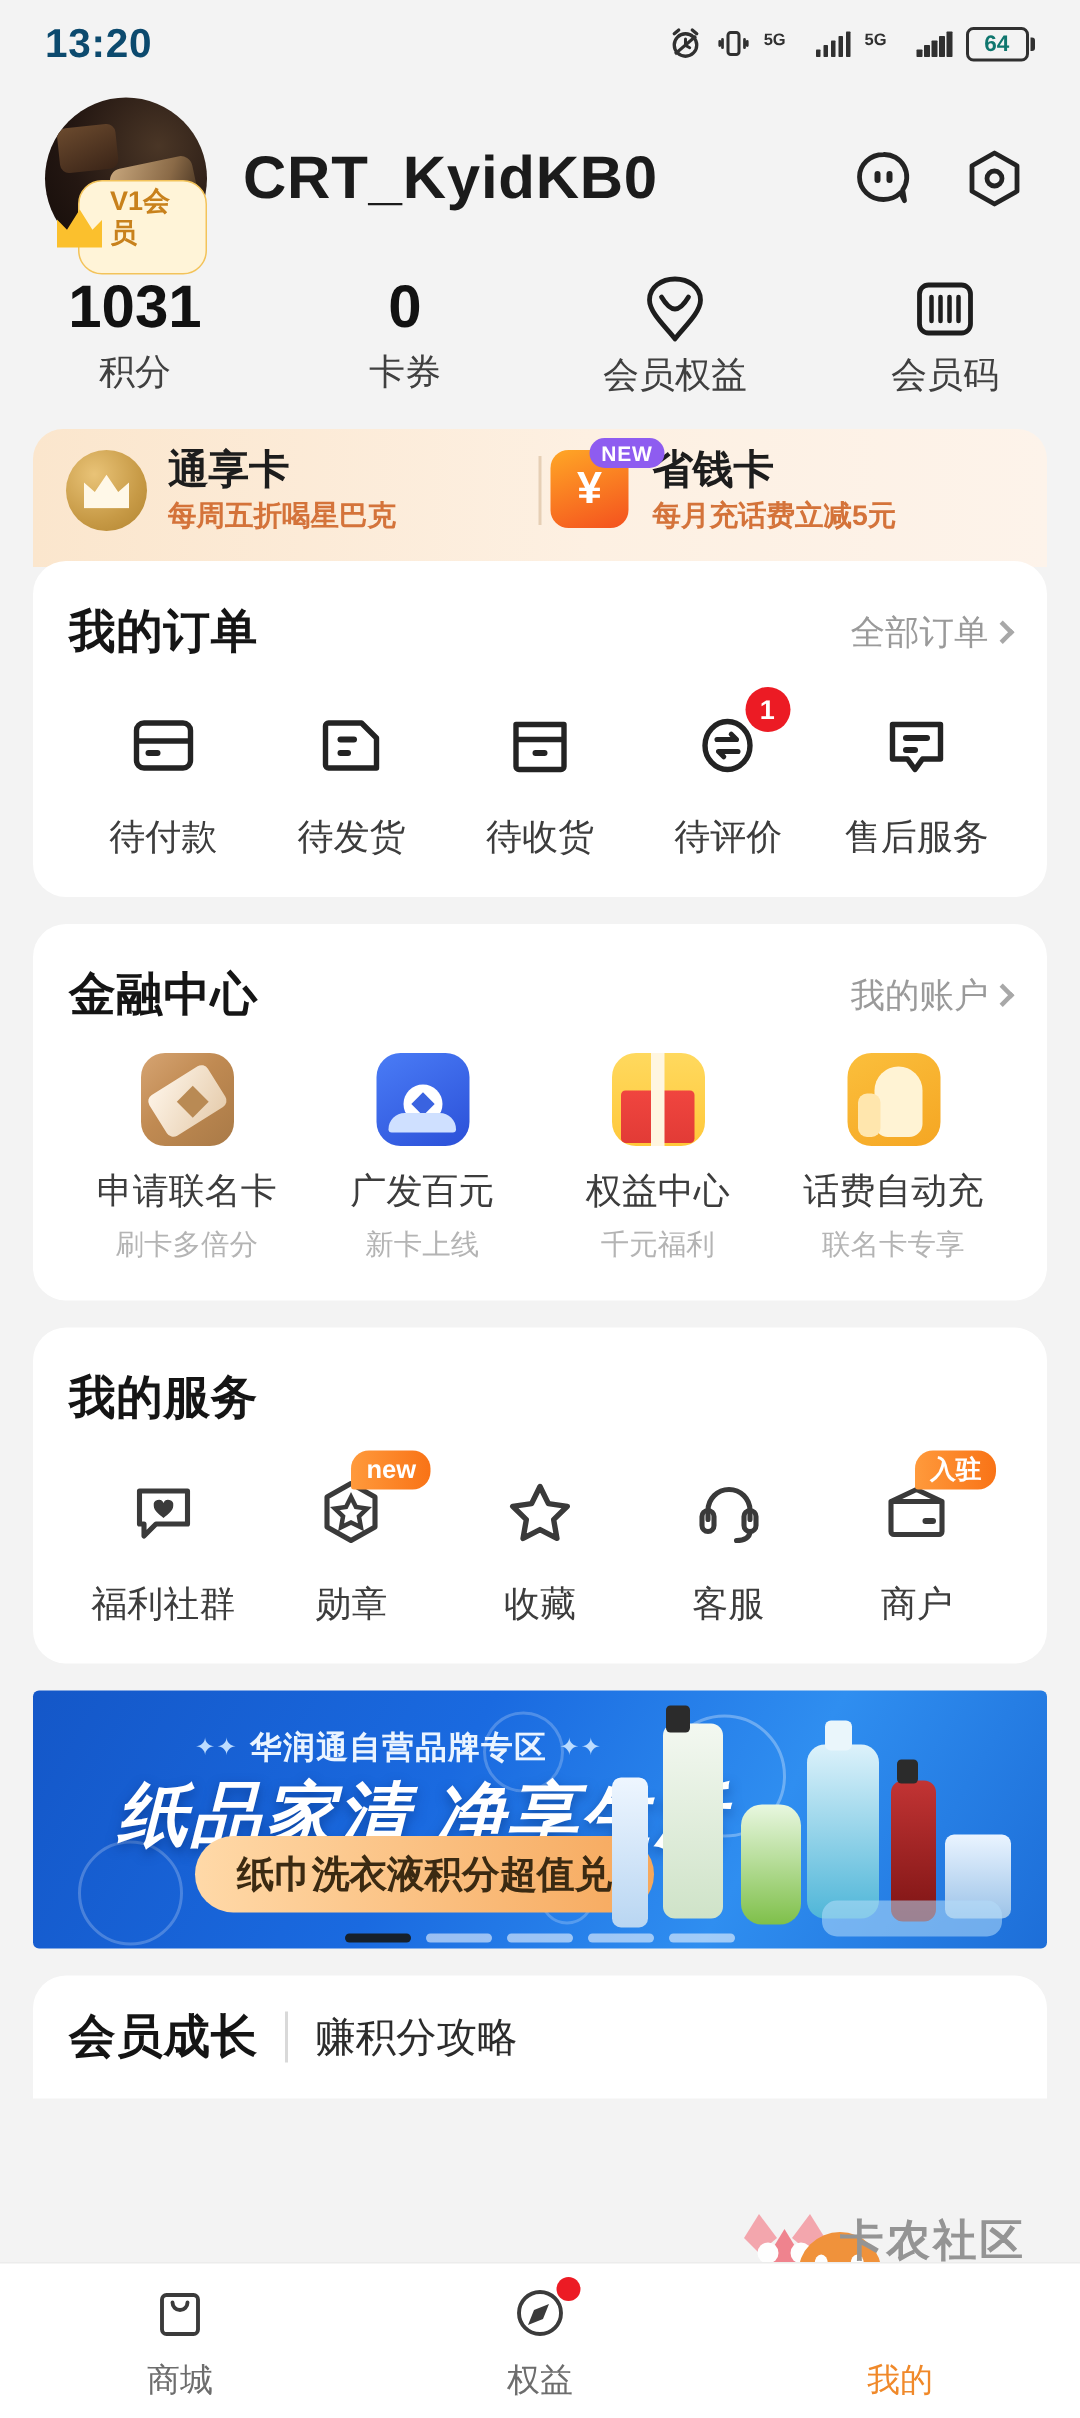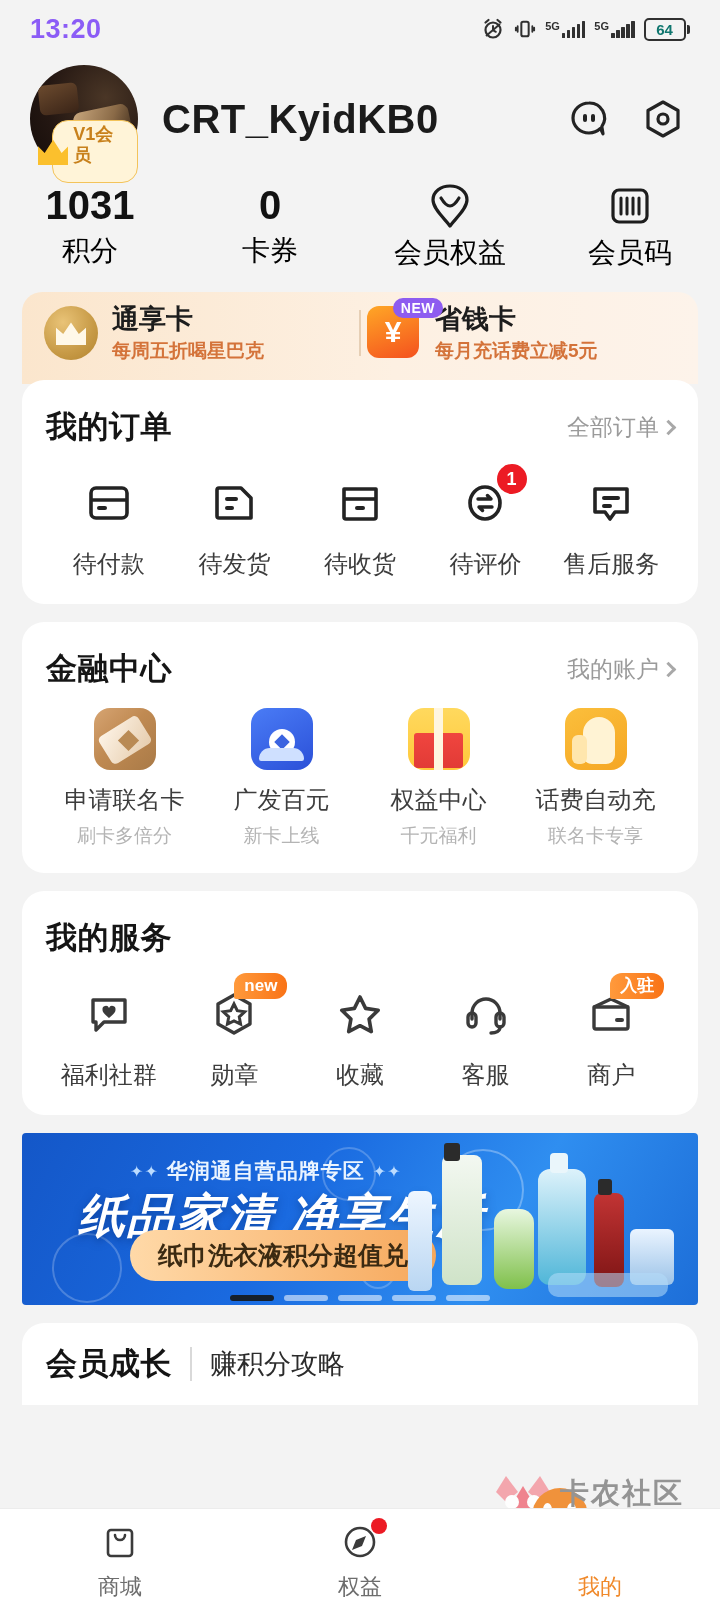--- a/index.html
+++ b/index.html
@@ -7,32 +7,32 @@
   body {
     font-family:"Liberation Sans","DejaVu Sans",sans-serif;
     background:#f3f3f3;
     color:#1a1a1a;
     position:relative;
     overflow:hidden;
   }
 
   
   .statusbar{height:58px;display:flex;align-items:center;justify-content:space-between;padding:0 30px;}
-  .sb-time{font-size:27px;font-weight:600;letter-spacing:.5px;color:#8b5cf6;}
+  .sb-time{font-size:27px;font-weight:600;letter-spacing:.5px;color:#0c4a6e;}
   .sb-right{display:flex;align-items:center;gap:9px;}
   .sb-icon{display:flex;align-items:center;}
   .sig{display:flex;align-items:flex-end;gap:1.5px;height:17px;}
   .sig i{display:block;width:3.5px;background:#303030;border-radius:.5px;}
   .sig i:nth-child(1){height:5px}
   .sig i:nth-child(2){height:8px}
   .sig i:nth-child(3){height:11px}
   .sig i:nth-child(4){height:14px}
   .sig i:nth-child(5){height:17px}
   .net-lbl{font-size:11px;font-weight:700;color:#303030;line-height:1;margin-bottom:5px;}
-  .netgrp{display:flex;align-items:center;gap:2px;}
+  .netgrp{display:flex;align-items:flex-end;gap:20px;}
   .batt{display:flex;align-items:center;}
   .batt-body{width:42px;height:23px;border:2.5px solid #303030;border-radius:5px;display:flex;align-items:center;justify-content:center;font-size:15px;font-weight:700;color:#0f766e;}
   .batt-cap{width:3px;height:9px;background:#303030;border-radius:0 2px 2px 0;margin-left:1.5px;}
 
   
   .profile{display:flex;align-items:center;padding:18px 30px 6px;height:110px;}
   .avatar-wrap{position:relative;width:108px;height:108px;flex:0 0 108px;}
   .avatar{width:108px;height:108px;border-radius:50%;overflow:hidden;
     background:
       radial-gradient(ellipse at 70% 30%, #4a3626 0%, #241712 55%, #120b08 100%);
@@ -49,21 +49,21 @@
     padding:3px 12px 15px 20px;font-size:18px;color:#c8811c;font-weight:600;line-height:1.2;}
   .uname{font-size:40px;font-weight:700;margin-left:24px;letter-spacing:.5px;flex:1;color:#1b1b1b;}
   .head-actions{display:flex;align-items:center;gap:28px;margin-right:4px;}
   .hicon{width:46px;height:46px;}
 
   
   .stats{display:flex;padding:16px 0 10px;}
   .stat{flex:1;display:flex;flex-direction:column;align-items:center;gap:4px;}
   .stat-num{font-size:40px;font-weight:700;line-height:1.05;color:#121212;}
   .stat-ico{height:44px;display:flex;align-items:center;justify-content:center;}
-  .stat-lbl{font-size:28px;color:#000000;margin-top:2px;}
+  .stat-lbl{font-size:24px;color:#404040;margin-top:2px;}
 
   
   .cardstrip{margin:10px 22px 0;background:linear-gradient(90deg,#fbe6cd,#fdf0e2 55%,#fdf3ea);
     border-radius:20px 20px 0 0;padding:16px 22px 26px;display:flex;align-items:center;height:92px;}
   .cs-item{flex:1;display:flex;align-items:center;gap:14px;}
   .cs-sep{width:2px;height:46px;background:#e6cfb5;margin:0 6px;}
   .cs-ico{width:54px;height:54px;flex:0 0 54px;position:relative;}
   .coin{width:54px;height:54px;border-radius:50%;
     background:radial-gradient(circle at 35% 30%,#e9c377,#c79a46 60%,#b1832f);
     display:flex;align-items:center;justify-content:center;}

